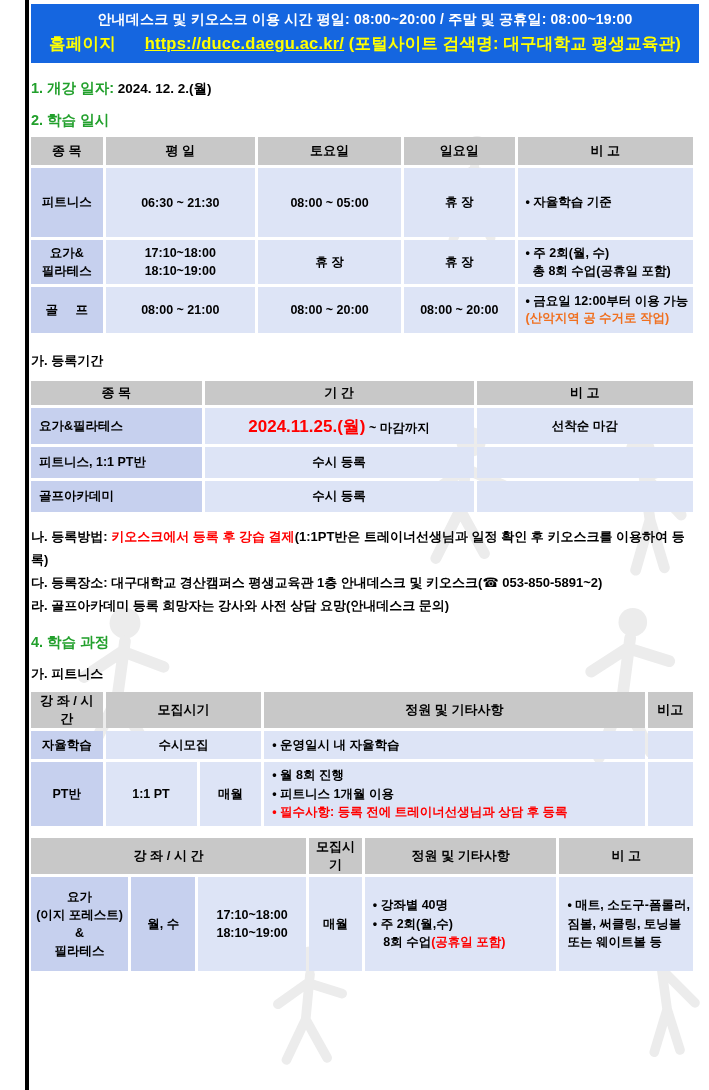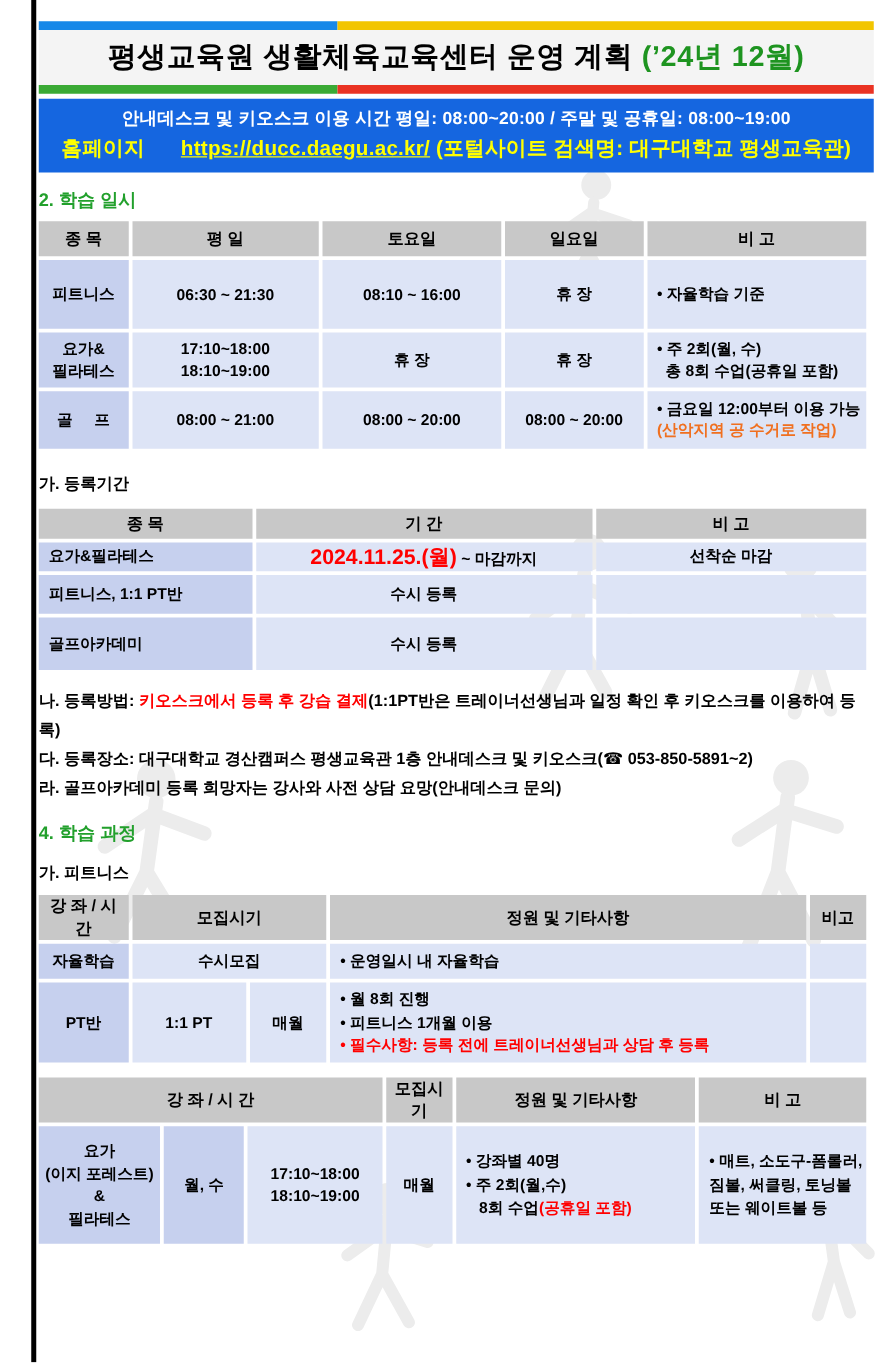--- a/index.html
+++ b/index.html
@@ -40,25 +40,25 @@
   .cd{background:#dde4f6;text-align:center;}
   .left{text-align:left;padding-left:8px;}
   .pre{white-space:pre-line;line-height:1.45;}
   .red{color:#ff0000;}
   .orange{color:#f07020;}
   .bigred{color:#ff0000;font-size:17px;}
 
   .sec1{margin-top:16px;}
   .sec2{margin-top:13px;}
   .t1{margin-top:4px;}
-  .t1 .rh{height:28px;} .t1 .r1{height:55px;} .t1 .r2{height:44px;} .t1 .r3{height:46px;margin-left:48px;}
+  .t1 .rh{height:28px;} .t1 .r1{height:69px;} .t1 .r2{height:44px;} .t1 .r3{height:46px;margin-left:48px;}
   .sec3{margin-top:28px;}
   .sub-reg{margin-top:16px;}
   .t2{margin-top:8px;}
-  .t2 .rh{height:24px;} .t2 .r1{height:23px;} .t2 .r2{height:31px;} .t2 .r3{height:42px;}
+  .t2 .rh{height:24px;} .t2 .r1{height:36px;} .t2 .r2{height:31px;} .t2 .r3{height:31px;}
   .notes{margin-top:10px;font-size:13px;font-weight:bold;line-height:23px;}
   .sec4{margin-top:16px;}
   .sub-fit{margin-top:13px;}
   .t3{margin-top:6px;}
   .t3 .rh{height:26px;} .t3 .r1{height:28px;} .t3 .r2{height:64px;}
   .sub-yoga{margin-top:16px;}
   .t4{margin-top:6px;}
   .t4 .rh{height:28px;} .t4 .r1{height:94px;}
   .note-lines{text-align:left;padding-left:8px;line-height:1.5;}
 </style>
@@ -92,37 +92,29 @@
       <circle cx="44" cy="16" r="12"></circle>
       <path d="M46 30 L52 74 L40 114 M52 74 L64 112 M48 38 L78 68"></path>
     </svg>
   <svg class="wm" style="left:420px;top:130px" width="110" height="140" viewBox="0 0 100 140">
       <circle cx="52" cy="18" r="12"></circle>
       <path d="M50 32 L46 72 L28 110 M46 72 L66 108 M48 40 L22 58 M48 40 L78 50"></path>
     </svg>
 
   <div class="content">
 
-    <div class="title-block">
-      <div class="stripe">
-        <div class="seg1 st-blue"></div>
-        <div class="seg2 st-yellow"></div>
-      </div>
-      <div class="title-box"><span>평생교육원 생활체육교육센터 운영 계획 </span><span class="title-suffix">(’24년 12월)</span></div>
-      <div class="stripe">
-        <div class="seg1 st-green"></div>
-        <div class="seg2 st-red"></div>
-      </div>
-    </div>
 
     <div class="banner">
       <div class="l1">안내데스크 및 키오스크 이용 시간   평일: 08:00~20:00   / 주말 및 공휴일: 08:00~19:00</div>
       <div class="l2"><span>홈페이지 </span><a href="#">https://ducc.daegu.ac.kr/</a><span> (포털사이트 검색명: 대구대학교 평생교육관)</span></div>
     </div>
 
+    <div class="sec1 sec-inline">
+      <span class="sec-head">1. 개강 일자:</span><span class="val"> 2024. 12. 2.(월)</span>
+    </div>
 
     <div class="sec2 sec-head">2. 학습 일시</div>
 
     <table class="t1">
       <colgroup>
           <col style="width:11%">
           <col style="width:23%">
           <col style="width:22%">
           <col style="width:17%">
           <col style="width:27%">
@@ -131,21 +123,21 @@
           <tr class="rh">
         <th>종  목</th>
         <th>평  일</th>
         <th>토요일</th>
         <th>일요일</th>
         <th>비  고</th>
       </tr>
       <tr class="r1">
         <td class="c1 pre">피트니스</td>
         <td class="cd">06:30 ~ 21:30</td>
-        <td class="cd">08:10 ~ 16:00</td>
+        <td class="cd">08:00 ~ 05:00</td>
         <td class="cd">휴  장</td>
         <td class="cd left">• 자율학습 기준</td>
       </tr>
       <tr class="r2">
         <td class="c1 pre">요가&amp;
 필라테스</td>
         <td class="cd pre">17:10~18:00
 18:10~19:00</td>
         <td class="cd">휴  장</td>
         <td class="cd">휴  장</td>

